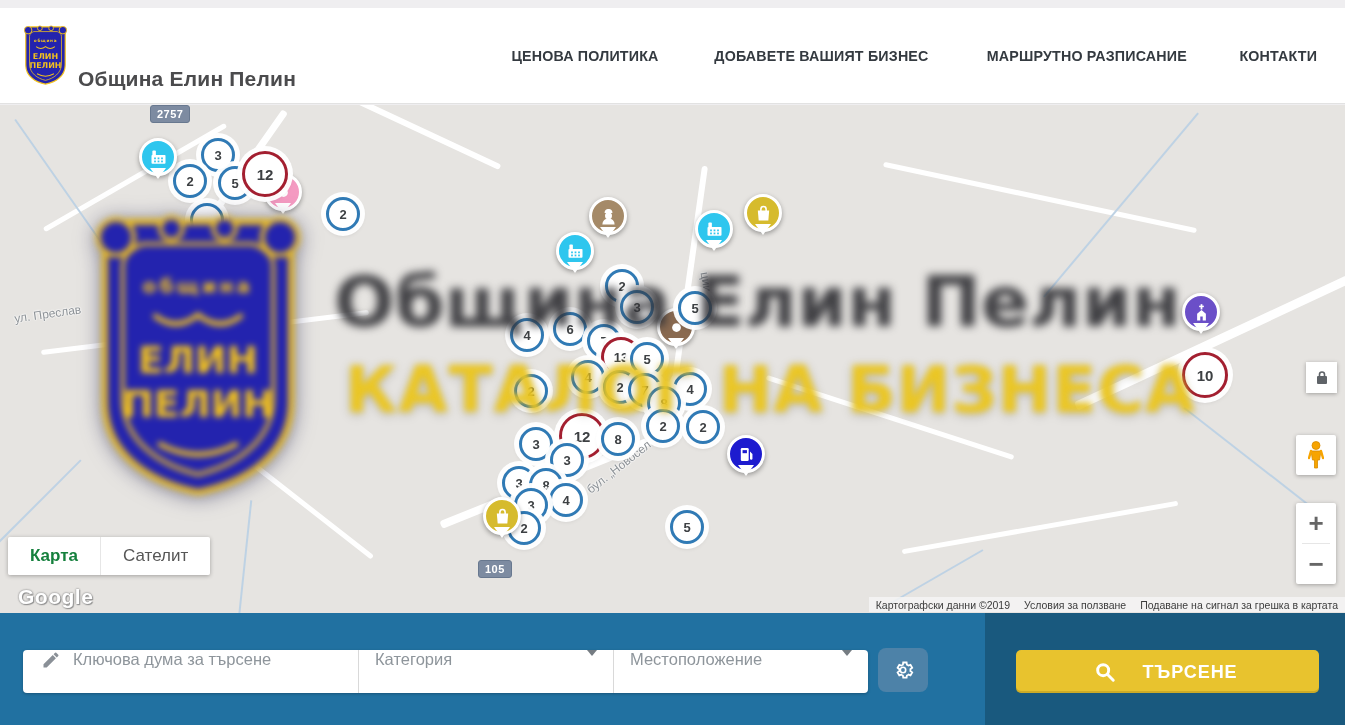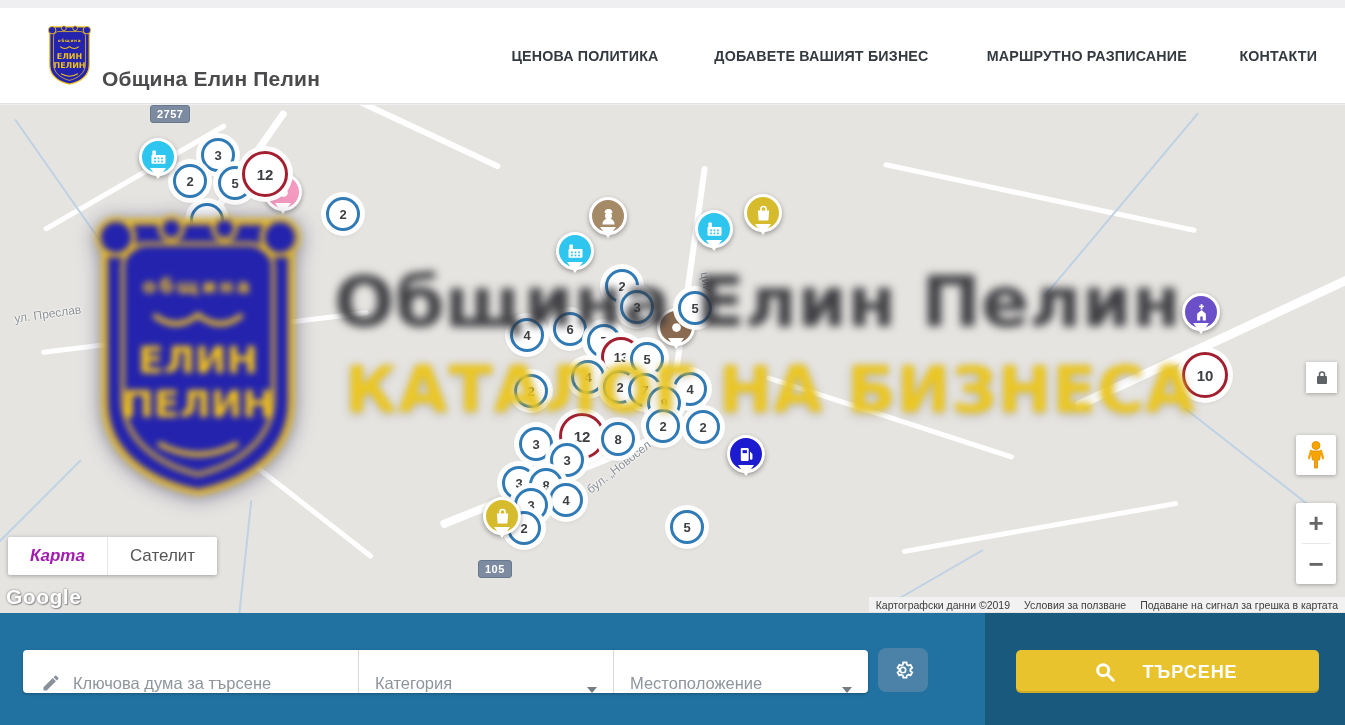--- a/index.html
+++ b/index.html
@@ -1,21 +1,21 @@
 <!DOCTYPE html>
 <html><head>
 <meta charset="utf-8">
 <style>
   * { margin:0; padding:0; box-sizing:border-box; }
   html,body { width:1345px; height:725px; overflow:hidden; font-family:"Liberation Sans", sans-serif; background:#efeef0; }
   .page { position:relative; width:1345px; height:725px; }
 
   
   .topstrip { position:absolute; left:0; top:0; width:100%; height:8px; background:#efeef0; z-index:30; }
-  .header { position:absolute; left:0; top:8px; width:100%; height:96px; background:#fff; border-bottom:1px solid #e2e2e2; z-index:30; display:flex; align-items:center;padding-left:24px; }
+  .header { position:absolute; left:0; top:8px; width:100%; height:96px; background:#fff; border-bottom:1px solid #e2e2e2; z-index:30; display:flex; align-items:center; }
   .logo-wrap { display:flex; align-items:center; margin-left:22px; }
   .logo-crest { width:47px; height:61px; }
   .logo-text { margin-left:9px; display:flex; flex-direction:column;margin-top:46px; }
   .logo-title { font-size:21px; font-weight:bold; color:#4b4b4d; letter-spacing:.2px; }
   .logo-subtitle { font-size:19px; font-weight:bold; color:#e7ba17; margin-top:2px; letter-spacing:.3px; }
   .nav { position:absolute; right:25px; top:0; height:96px; display:flex; align-items:center; gap:40px; }
   .nav-item { font-size:15.5px; font-weight:bold; color:#343a40; letter-spacing:.2px; transform:scaleX(.92); cursor:pointer; white-space:nowrap; }
 
   
   .map { position:absolute; left:0; top:105px; width:1345px; height:508px; background:#e6e4e1; overflow:hidden; }
@@ -44,42 +44,42 @@
     filter:blur(4px); transform:scaleX(1.02); transform-origin:left; }
   .wm-subtitle { position:absolute; left:345px; top:253px; font-family:"DejaVu Sans","Liberation Sans",sans-serif;
     font-size:64px; font-weight:bold; color:rgba(235,198,32,.97); white-space:nowrap; line-height:1; letter-spacing:1px;
     filter:blur(3px); transform:scaleX(1.0); transform-origin:left; text-shadow:0 2px 8px rgba(0,0,0,.25); }
 
   
   .maptype { position:absolute; left:8px; top:432px; height:38px; display:flex; z-index:6;
     box-shadow:0 1px 4px rgba(0,0,0,.3); border-radius:2px; overflow:hidden; }
   .maptype-btn { background:#fff; height:38px; display:flex; align-items:center; justify-content:center;
     padding:0 22px; font-size:17px; cursor:pointer; }
-  .maptype-btn.active { font-weight:bold; color:#a21caf;font-style:italic; }
+  .maptype-btn.active { font-weight:bold; color:#15803d; }
   .maptype-btn.inactive { color:#565656; border-left:1px solid #e6e6e6; }
-  .google-logo { position:absolute; left:6px; top:480px; z-index:6; font-size:21px; font-weight:bold; color:#fff;
+  .google-logo { position:absolute; left:18px; top:480px; z-index:6; font-size:21px; font-weight:bold; color:#fff;
     letter-spacing:.5px; text-shadow:0 0 2px #9a9a9a,0 0 2px #9a9a9a,1px 1px 1px #8a8a8a; }
   .attribution { position:absolute; right:0; top:492px; height:15px; z-index:6; background:rgba(245,245,245,.85);
     display:flex; align-items:center; gap:0; }
   .attribution span { font-size:10.5px; color:#3c3c3c; padding:12px 7px; white-space:nowrap; }
   .lock-btn { position:absolute; left:1306px; top:257px; width:31px; height:31px; background:#fff; z-index:6;
     display:flex; align-items:center; justify-content:center; box-shadow:0 1px 4px rgba(0,0,0,.3); cursor:pointer; }
   .pegman-btn { position:absolute; left:1296px; top:330px; width:40px; height:40px; background:#fff; border-radius:2px; z-index:6;
     display:flex; align-items:center; justify-content:center; box-shadow:0 1px 4px rgba(0,0,0,.3); cursor:pointer; }
   .zoom-ctl { position:absolute; left:1296px; top:398px; width:40px; height:81px; background:#fff; border-radius:2px; z-index:6;
     box-shadow:0 1px 4px rgba(0,0,0,.3); display:flex; flex-direction:column; }
   .zoom-btn { flex:1; display:flex; align-items:center; justify-content:center; font-size:26px; color:#666; cursor:pointer; font-weight:bold; }
   .zoom-divider { height:1px; background:#e6e6e6; margin:0 6px; }
 
   
   .footer { position:absolute; left:0; top:613px; width:1345px; height:112px; background:#2171a1; z-index:20; }
   .footer-right { position:absolute; left:985px; top:0; width:360px; height:112px; background:#19597e; }
   .search-bar { position:absolute; left:23px; top:37px; width:845px; height:43px; background:#fff; border-radius:4px;
     display:flex; align-items:stretch; box-shadow:0 1px 3px rgba(0,0,0,.25); }
-  .seg { display:flex; align-items:flex-end; position:relative; }
+  .seg { display:flex; align-items:flex-start; position:relative; }
   .seg + .seg { border-left:1px solid #d9d9d9; }
   .seg-keyword { width:335px; padding-left:18px; }
   .seg-keyword input { border:none; outline:none; font-size:16.5px; color:#555; width:250px; margin-left:12px;
     font-family:"Liberation Sans",sans-serif; }
   .seg-keyword input::placeholder { color:#8e959b; }
   .seg-select { width:255px; padding:0 16px; justify-content:space-between; cursor:pointer; }
   .seg-select .sel-label { font-size:16.5px; color:#8e959b; }
   .arrow-down { width:0; height:0; border-left:5px solid transparent; border-right:5px solid transparent; border-top:6px solid #757c82; }
   .gear-btn { position:absolute; left:878px; top:35px; width:50px; height:44px; background:#4d82a8; border-radius:8px;
     display:flex; align-items:center; justify-content:center; cursor:pointer; }

